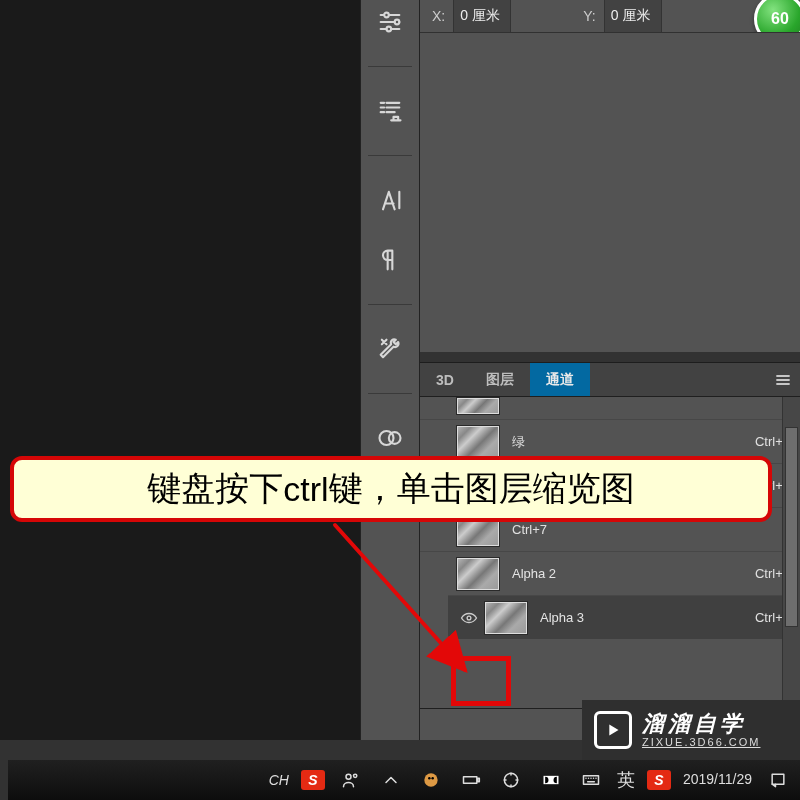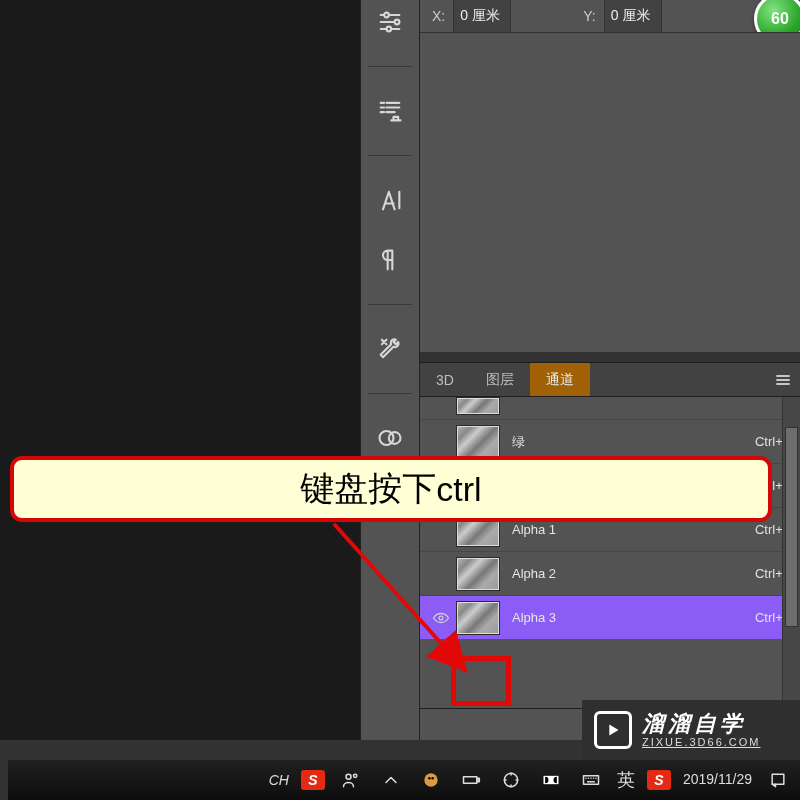--- a/index.html
+++ b/index.html
@@ -86,30 +86,31 @@
     border-top: 1px solid #1d1d1d;
     display: flex; flex-direction: column;
   }
   .panel-tabs {
     display: flex;
     align-items: flex-start;
     height: 34px;
     background: #424242;
     border-bottom: 1px solid #1f1f1f;
     position: relative;
+    font-weight: bold;
   }
   .panel-tab {
     padding: 0 16px;
     height: 100%;
     display: flex; align-items: center;
     font-size: 14px;
     color: #bdbdbd;
   }
   .panel-tab.active {
-    background: #a16207;
+    background: #0369a1;
     color: #e9e9e9;
   }
   .panel-menu-icon {
     position: absolute; right: 8px; top: 8px;
     color: #c6c6c6;
   }
   .channel-list {
     flex: 1;
     overflow: hidden;
     position: relative;
@@ -117,21 +118,21 @@
   .channel-row {
     display: flex;
     align-items: center;
     height: 44px;
     border-top: 1px solid #474747;
     padding-left: 6px;
     padding-right: 10px;
     font-size: 13px;
     position: relative;
   }
-  .channel-row.selected { background: #8b5cf6; }
+  .channel-row.selected { background: #404040; margin-left: 28px; }
   .eye-col {
     width: 30px; height: 100%;
     display: flex; align-items: center; justify-content: center;
     color: #ccc;
   }
   .eye-col svg { width: 18px; height: 18px; }
   .thumb {
     width: 44px; height: 34px;
     background: linear-gradient(135deg,#bbb 0%,#888 20%,#ccc 35%,#777 55%,#aaa 72%,#999 100%);
     border: 1px solid #2a2a2a;
@@ -321,21 +322,20 @@
     </div>
     <div class="channel-row">
       <div class="eye-col"></div>
       <div class="thumb"></div>
       <span class="ch-name">蓝 拷贝</span>
       <span class="ch-shortcut">Ctrl+6</span>
     </div>
     <div class="channel-row">
       <div class="eye-col"></div>
       <div class="thumb"></div>
-      <span class="ch-name">Alpha 1</span>
       <span class="ch-shortcut">Ctrl+7</span>
     </div>
     <div class="channel-row">
       <div class="eye-col"></div>
       <div class="thumb"></div>
       <span class="ch-name">Alpha 2</span>
       <span class="ch-shortcut">Ctrl+8</span>
     </div>
     <div class="channel-row selected">
       <div class="eye-col">
@@ -377,20 +377,21 @@
         </svg>
     </div>
   </div>
 </div>
 
 <div class="red-box" style="left:451px; top:656px; width:60px; height:50px;"></div>
 
 <div class="callout">
   <span>键盘按下</span>
   <b>ctrl</b>
+  <span>键，单击图层缩览图</span>
 </div>
 
 <svg class="arrow-svg" viewBox="0 0 200 170">
   <defs>
     <marker id="ah" markerWidth="12" markerHeight="12" refX="9" refY="5" orient="auto">
       <path d="M0 0 L10 5 L0 10 z" fill="#e30808" stroke="none"></path>
     </marker>
   </defs>
   <line x1="35" y1="5" x2="165" y2="150" stroke="#e30808" stroke-width="4" marker-end="url(#ah)"></line>
 </svg>

